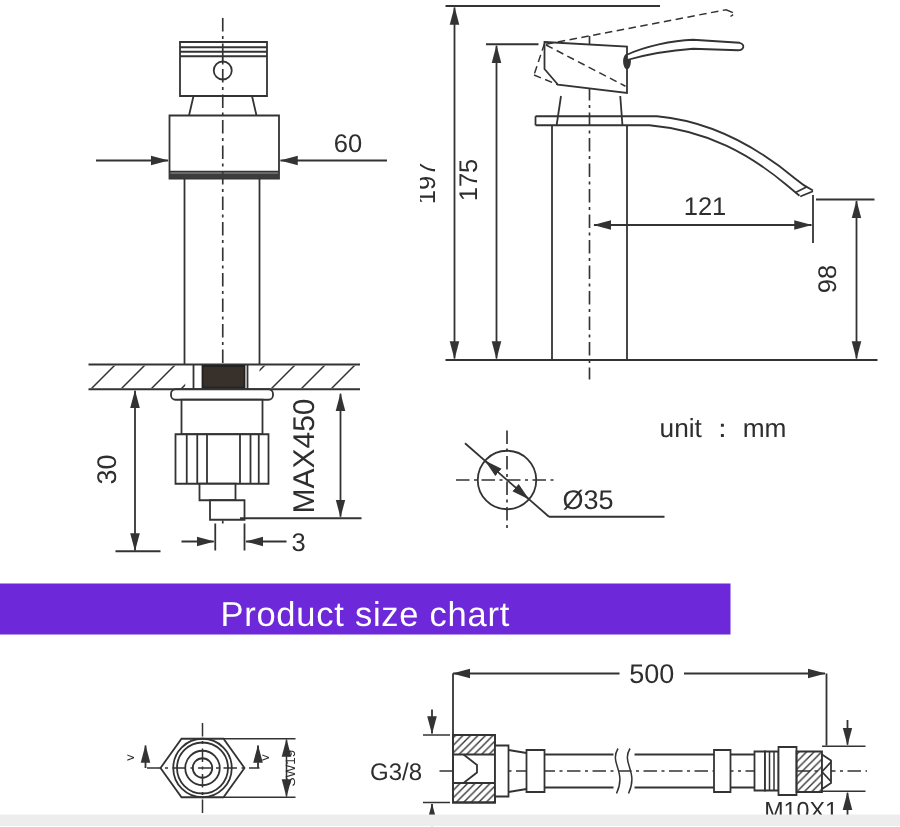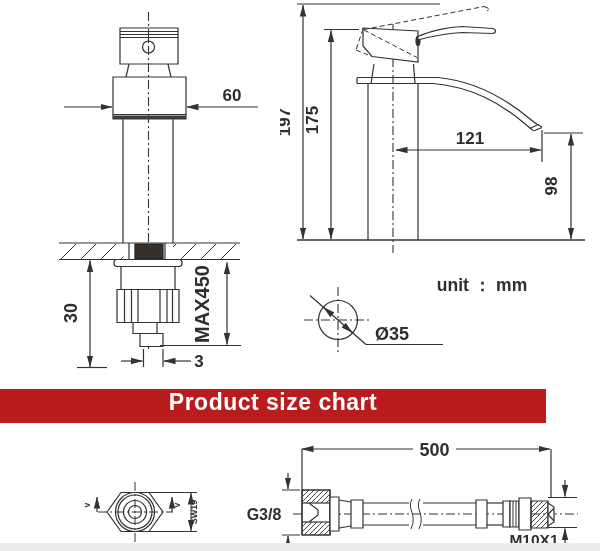--- a/index.html
+++ b/index.html
@@ -1,21 +1,21 @@
 <!DOCTYPE html>
 <html><head>
 <meta charset="utf-8">
 <style>
   html,body{margin:0;padding:0;background:#fff;}
   #stage{position:relative;width:600px;height:551px;background:#ffffff;overflow:hidden;
-         font-family:"Liberation Sans", sans-serif;font-weight:bold;}
+         font-family:"Liberation Sans", sans-serif;}
   #stage svg{position:absolute;display:block;}
   svg text{font-family:"Liberation Sans", sans-serif;fill:#2e2e2e;}
-  .banner{position:absolute;left:0;top:389px;width:546px;height:34px;background:#b91c1c;
-          display:flex;align-items:flex-start;justify-content:center;}
+  .banner{position:absolute;left:0;top:389px;width:487px;height:34px;background:#6d28d9;
+          display:flex;align-items:flex-end;justify-content:center;}
   .banner span{color:#ffffff;font-size:23px;letter-spacing:0.5px;}
   line,path,rect,polygon,polyline,circle,ellipse{vector-effect:non-scaling-stroke;}
 </style>
 </head>
 <body>
 
 <div id="stage">
 
   <svg width="0" height="0" style="position:absolute" aria-hidden="true">
     <defs>

